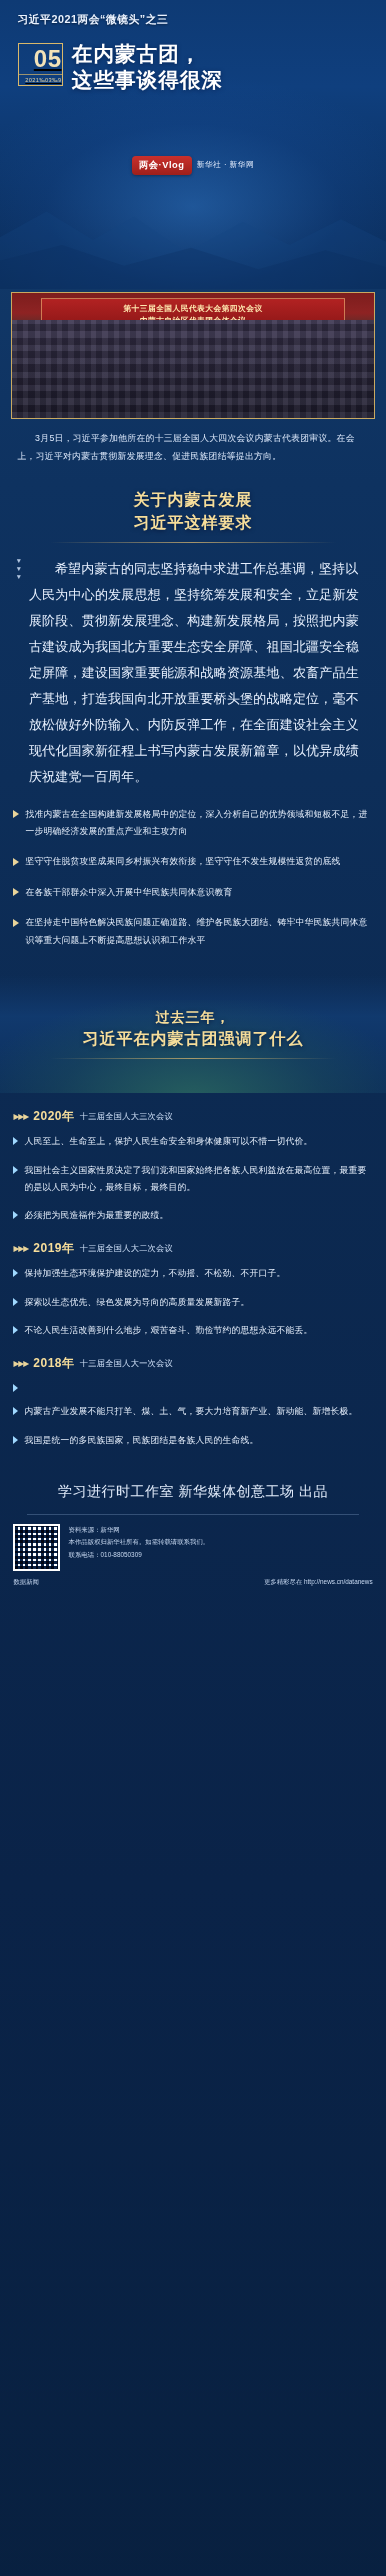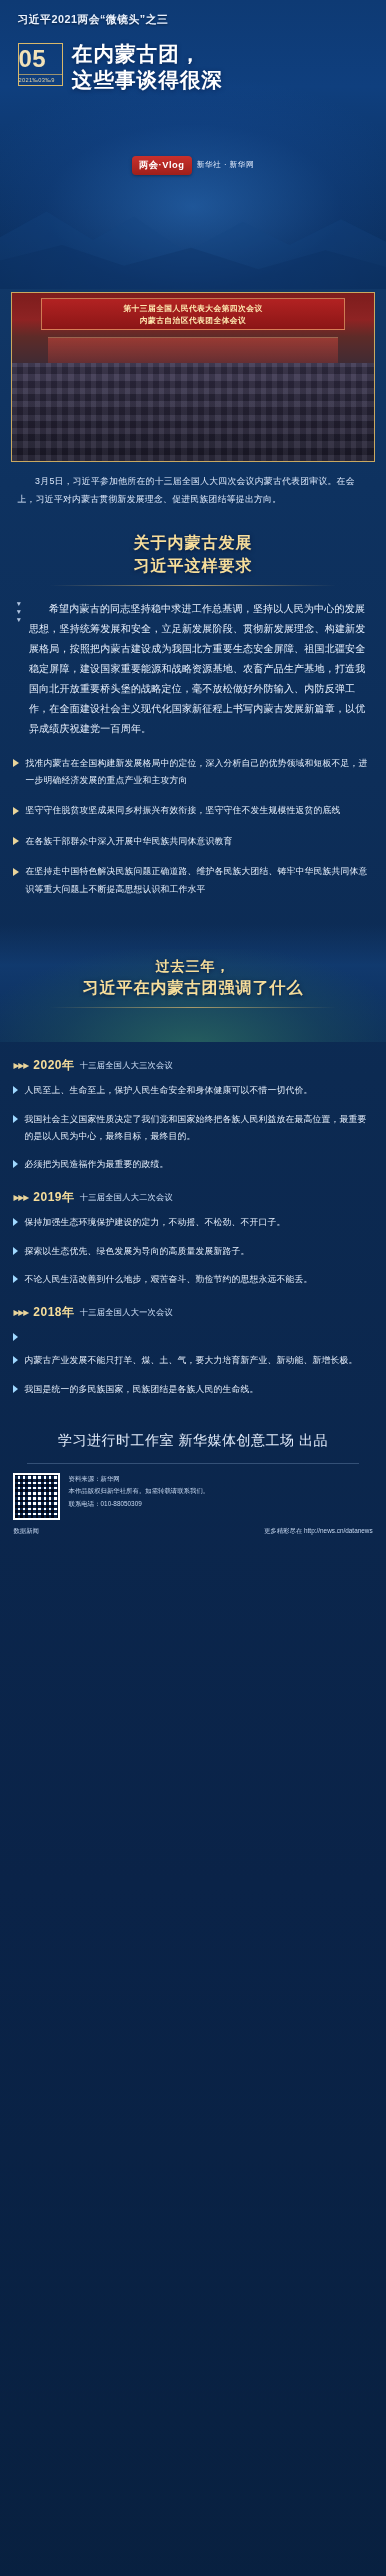--- a/index.html
+++ b/index.html
@@ -50,24 +50,25 @@
   }
   .title-row {
     position: relative;
     display: flex;
     align-items: flex-start;
     padding: 13.4px 15.5px 0 17.5px;
   }
   .num-badge {
     flex: 0 0 auto;
     width: 45px;
-    text-align: left;
+    text-align: right;
     border: 1px solid #d9b86a;
     padding: 3.1px 0 2.1px;
     margin-top: 2.1px;
+    text-decoration: underline;
   }
   .num-badge .num {
     color: #f2e2b8;
     font-size: 24px;
     line-height: 1;
     font-weight: bold;
     letter-spacing: 0.5px;
   }
   .num-badge .date {
     color: #e7d5a4;
@@ -112,21 +113,21 @@
     font-size: 7.7px;
     letter-spacing: 0.5px;
   }
 
   
   .photo-wrap {
     position: relative;
     margin: 3.1px 11.3px 0;
     border: 1.5px solid #c9a961;
     background: #12304f;
-    height: 170px;
+    height: 127px;
     overflow: hidden;
   }
   .photo-hall {
     position: absolute;
     inset: 0;
     background: linear-gradient(180deg, #7d1d1d 0%, #8e2323 16%, #5e2b28 26%, #3a2b36 45%, #2a2739 70%, #1e1e2c 100%);
   }
   .photo-banner {
     position: absolute;
     left: 8%;
@@ -203,21 +204,21 @@
   .quote-marks {
     position: absolute;
     left: 0; top: 1px;
     color: #cfe0f8;
     font-size: 6.7px;
     line-height: 1.15;
     opacity: 0.85;
   }
   .quote-text {
     color: #e8f1ff;
-    font-size: 10px;
+    font-size: 13px;
     line-height: 2.0;
     text-indent: 2em;
     letter-spacing: 0.2px;
   }
 
   
   .bullets { margin: 15.5px 13.4px 0; }
   .bullet {
     display: flex;
     align-items: flex-start;

